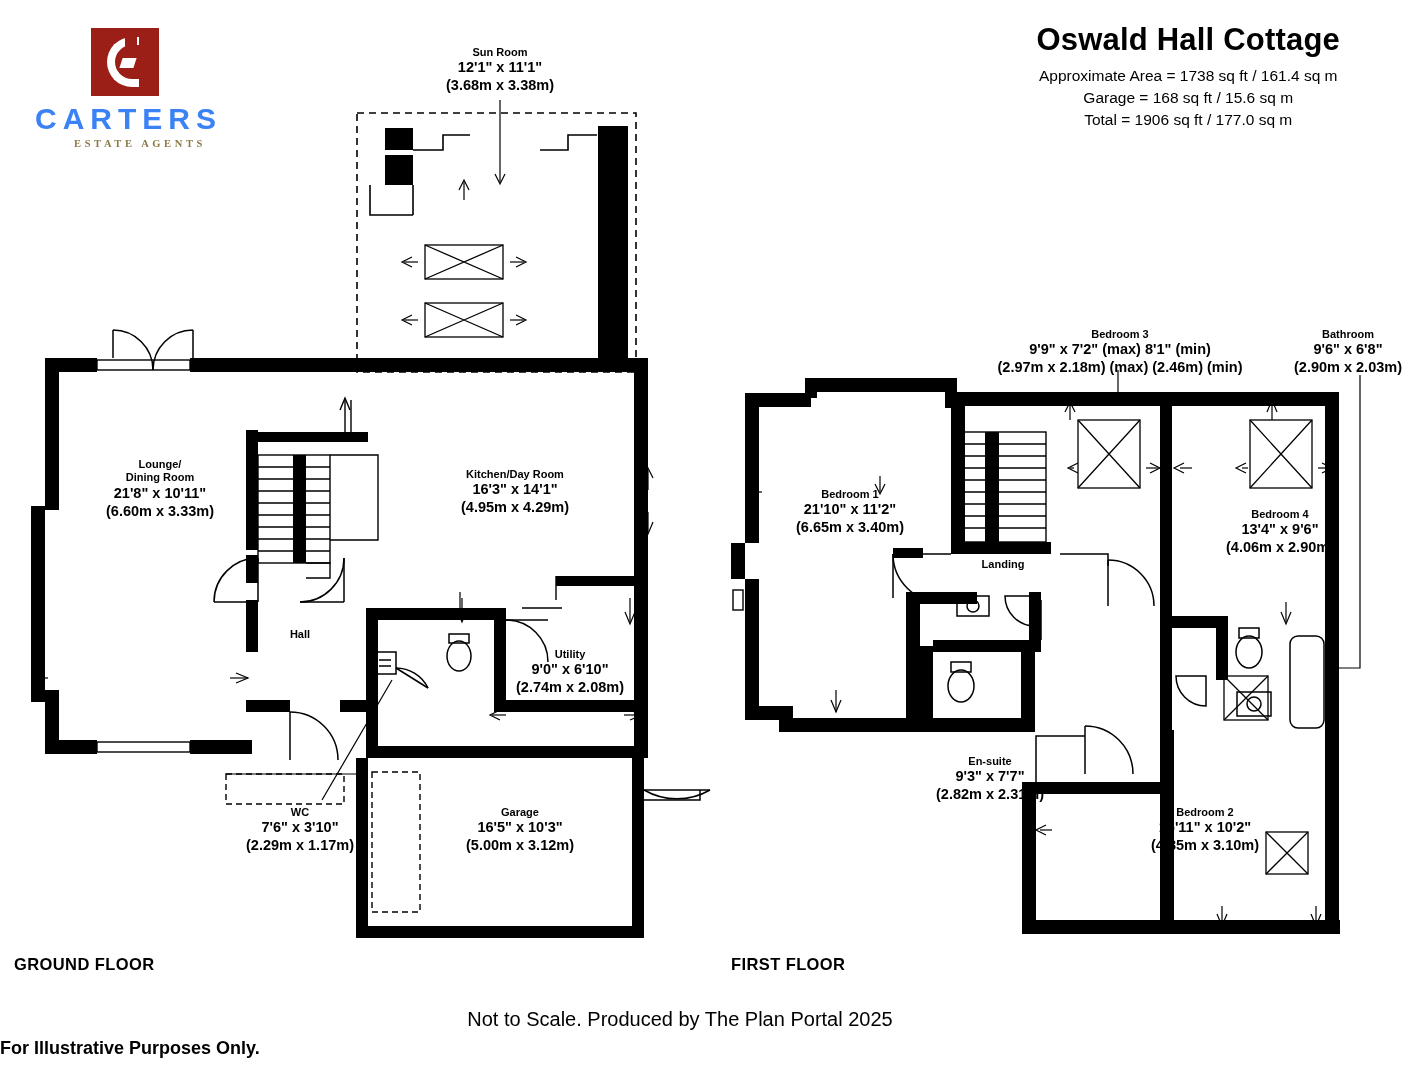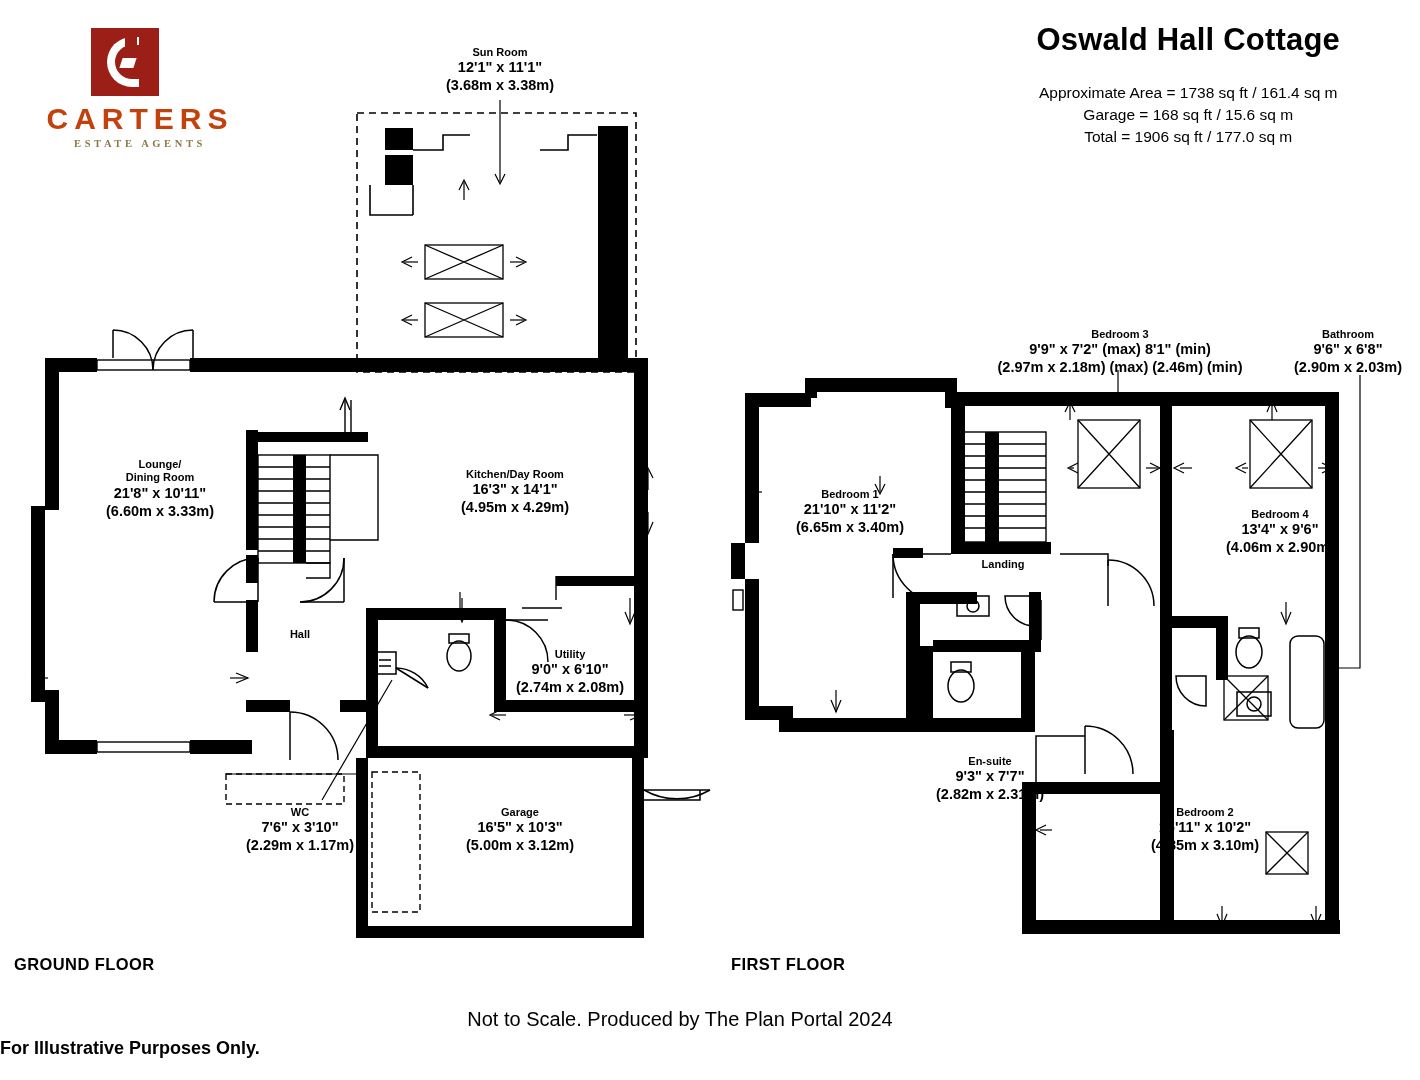--- a/index.html
+++ b/index.html
@@ -40,33 +40,33 @@
   #logo-mark .flame-b {
     position: absolute; left: 34px; top: 5px; width: 12px; height: 26px;
     background: #9c1f17;
   }
   #logo-mark .flame-c {
     position: absolute; left: 30px; top: 30px; width: 14px; height: 10px;
     background: #ffffff; transform: skewX(-18deg);
   }
   #logo-name {
     position: absolute; left: 0; top: 74px; width: 210px;
-    text-align: center; font-size: 30px; letter-spacing: 6px;
-    font-weight: bold; color: #c2410c;
+    font-size: 30px; letter-spacing: 6px;
+    font-weight: bold; color: #3b82f6;
   }
   #logo-sub {
     position: absolute; left: 0; top: 110px; width: 210px;
     text-align: center; font-size: 10.5px; letter-spacing: 3.6px;
     font-weight: bold; color: #8a7a45; font-family: Liberation Serif, serif;
   }
 
   
   #title-block { right: 80px; top: 22px; text-align: center; }
   #prop-title { font-size: 31px; font-weight: bold; letter-spacing: 0.2px; }
-  #area-lines { margin-top: 24px; font-size: 15.5px; line-height: 1.42; }
+  #area-lines { margin-top: 7px; font-size: 15.5px; line-height: 1.42; }
 
   
   #floor-label-ground { left: 14px; top: 955px; font-size: 16.5px; font-weight: bold; letter-spacing: 0.4px; }
   #floor-label-first { left: 731px; top: 955px; font-size: 16.5px; font-weight: bold; letter-spacing: 0.4px; }
   #footer-1 { left: 0; top: 1008px; width: 1360px; text-align: center; font-size: 20px; }
   #footer-2 { left: 0; top: 1038px; width: 1360px; font-size: 18px; font-weight: bold; }
 
   
   svg.plan { position: absolute; left: 0; top: 0; width: 1420px; height: 1080px; pointer-events: none; }
 
@@ -495,14 +495,14 @@
 </div>
 
 <div class="lbl rm" id="lb-bed2" style="left:1110px; top:806px; width:190px;">
   <span class="ln nm">Bedroom 2</span>
   <span class="ln">15'11" x 10'2"</span>
   <span class="ln">(4.85m x 3.10m)</span>
 </div>
 
 <div class="abs" id="floor-label-ground">GROUND FLOOR</div>
 <div class="abs" id="floor-label-first">FIRST FLOOR</div>
-<div class="abs" id="footer-1">Not to Scale. Produced by The Plan Portal 2024</div>
+<div class="abs" id="footer-1">Not to Scale. Produced by The Plan Portal 2025</div>
 <div class="abs" id="footer-2">For Illustrative Purposes Only.</div>
 
 </body></html>

